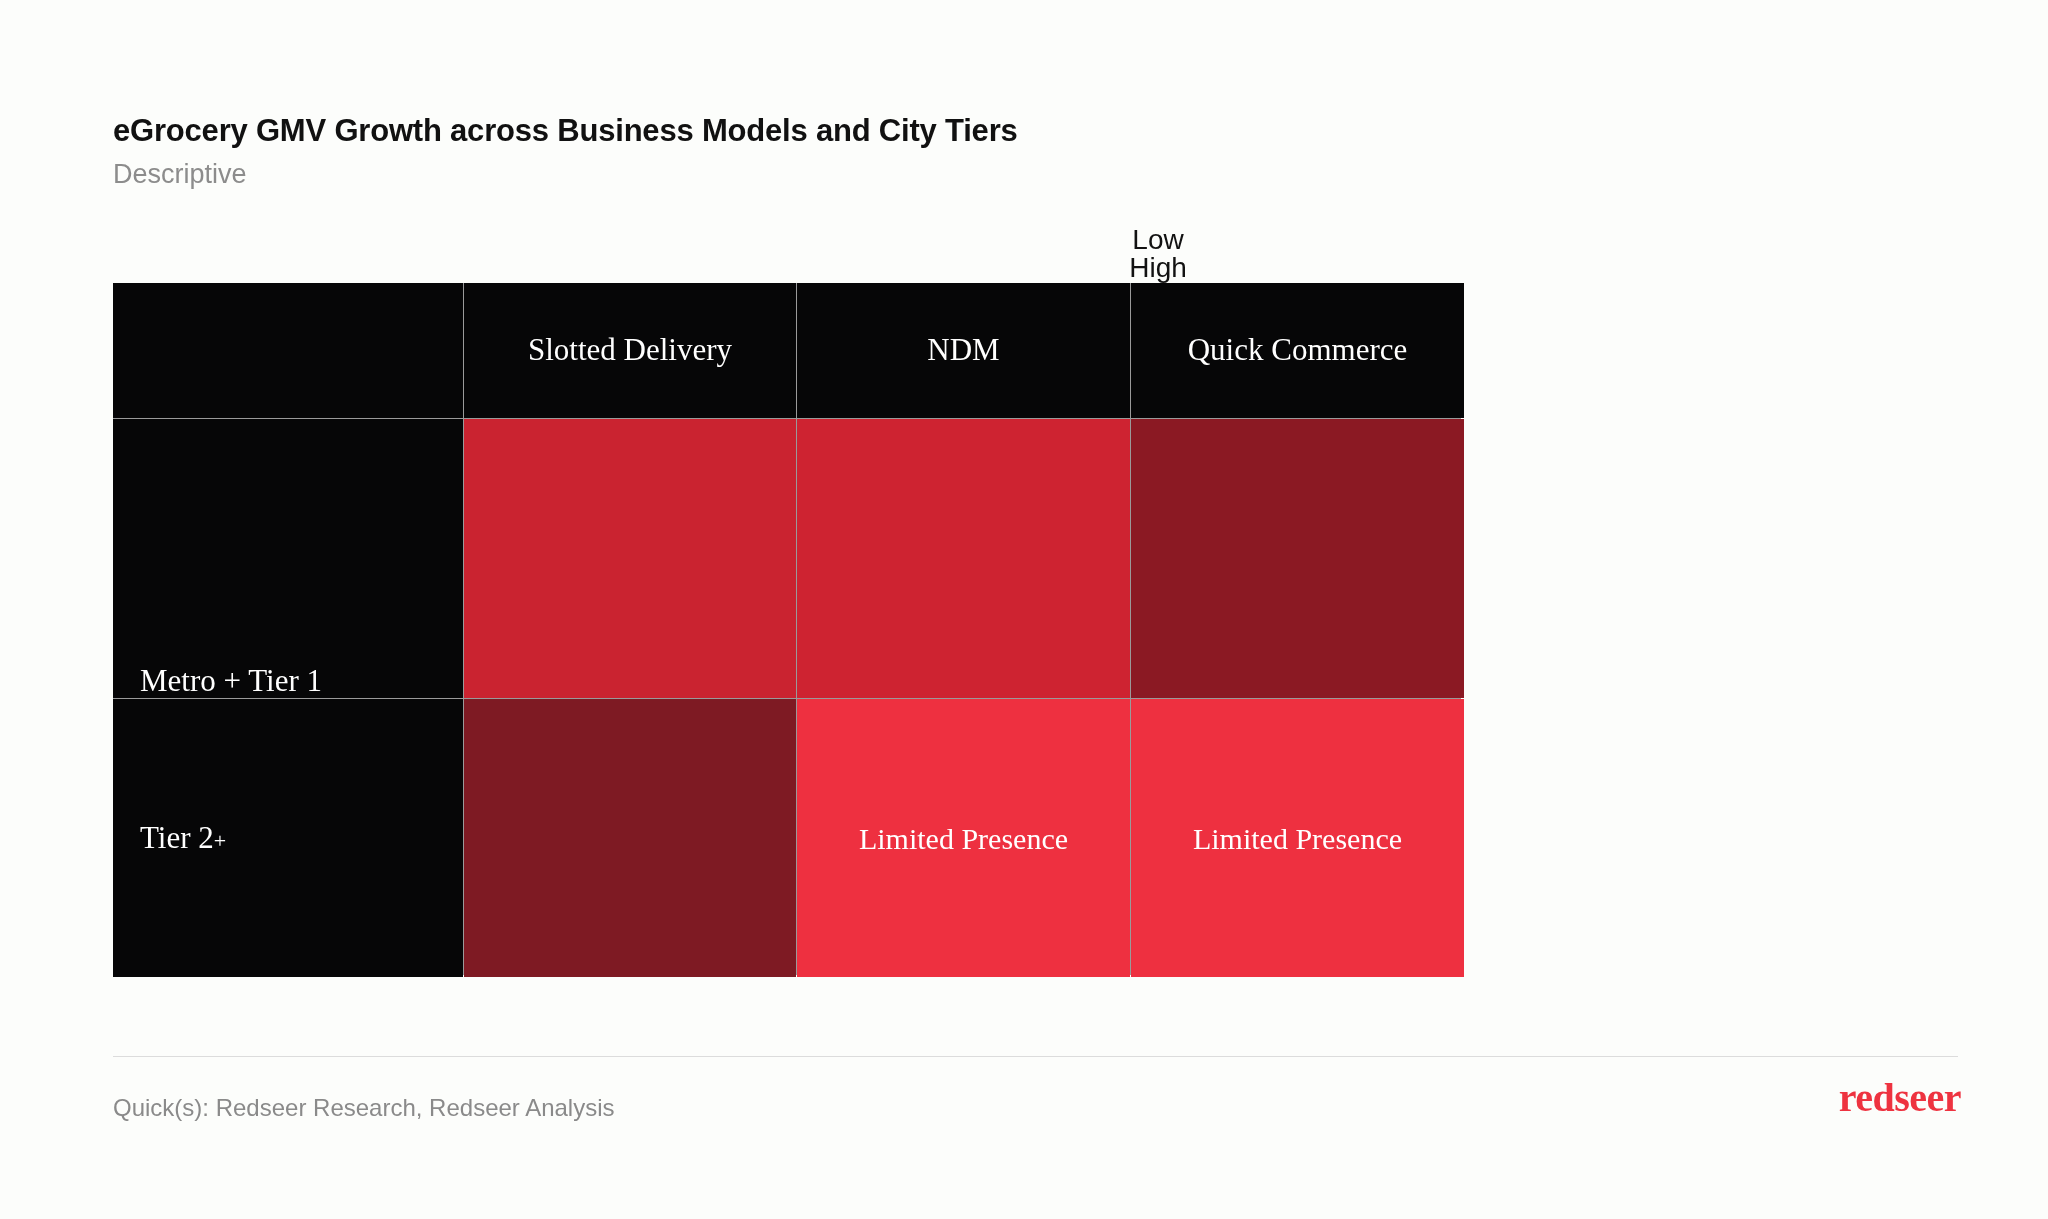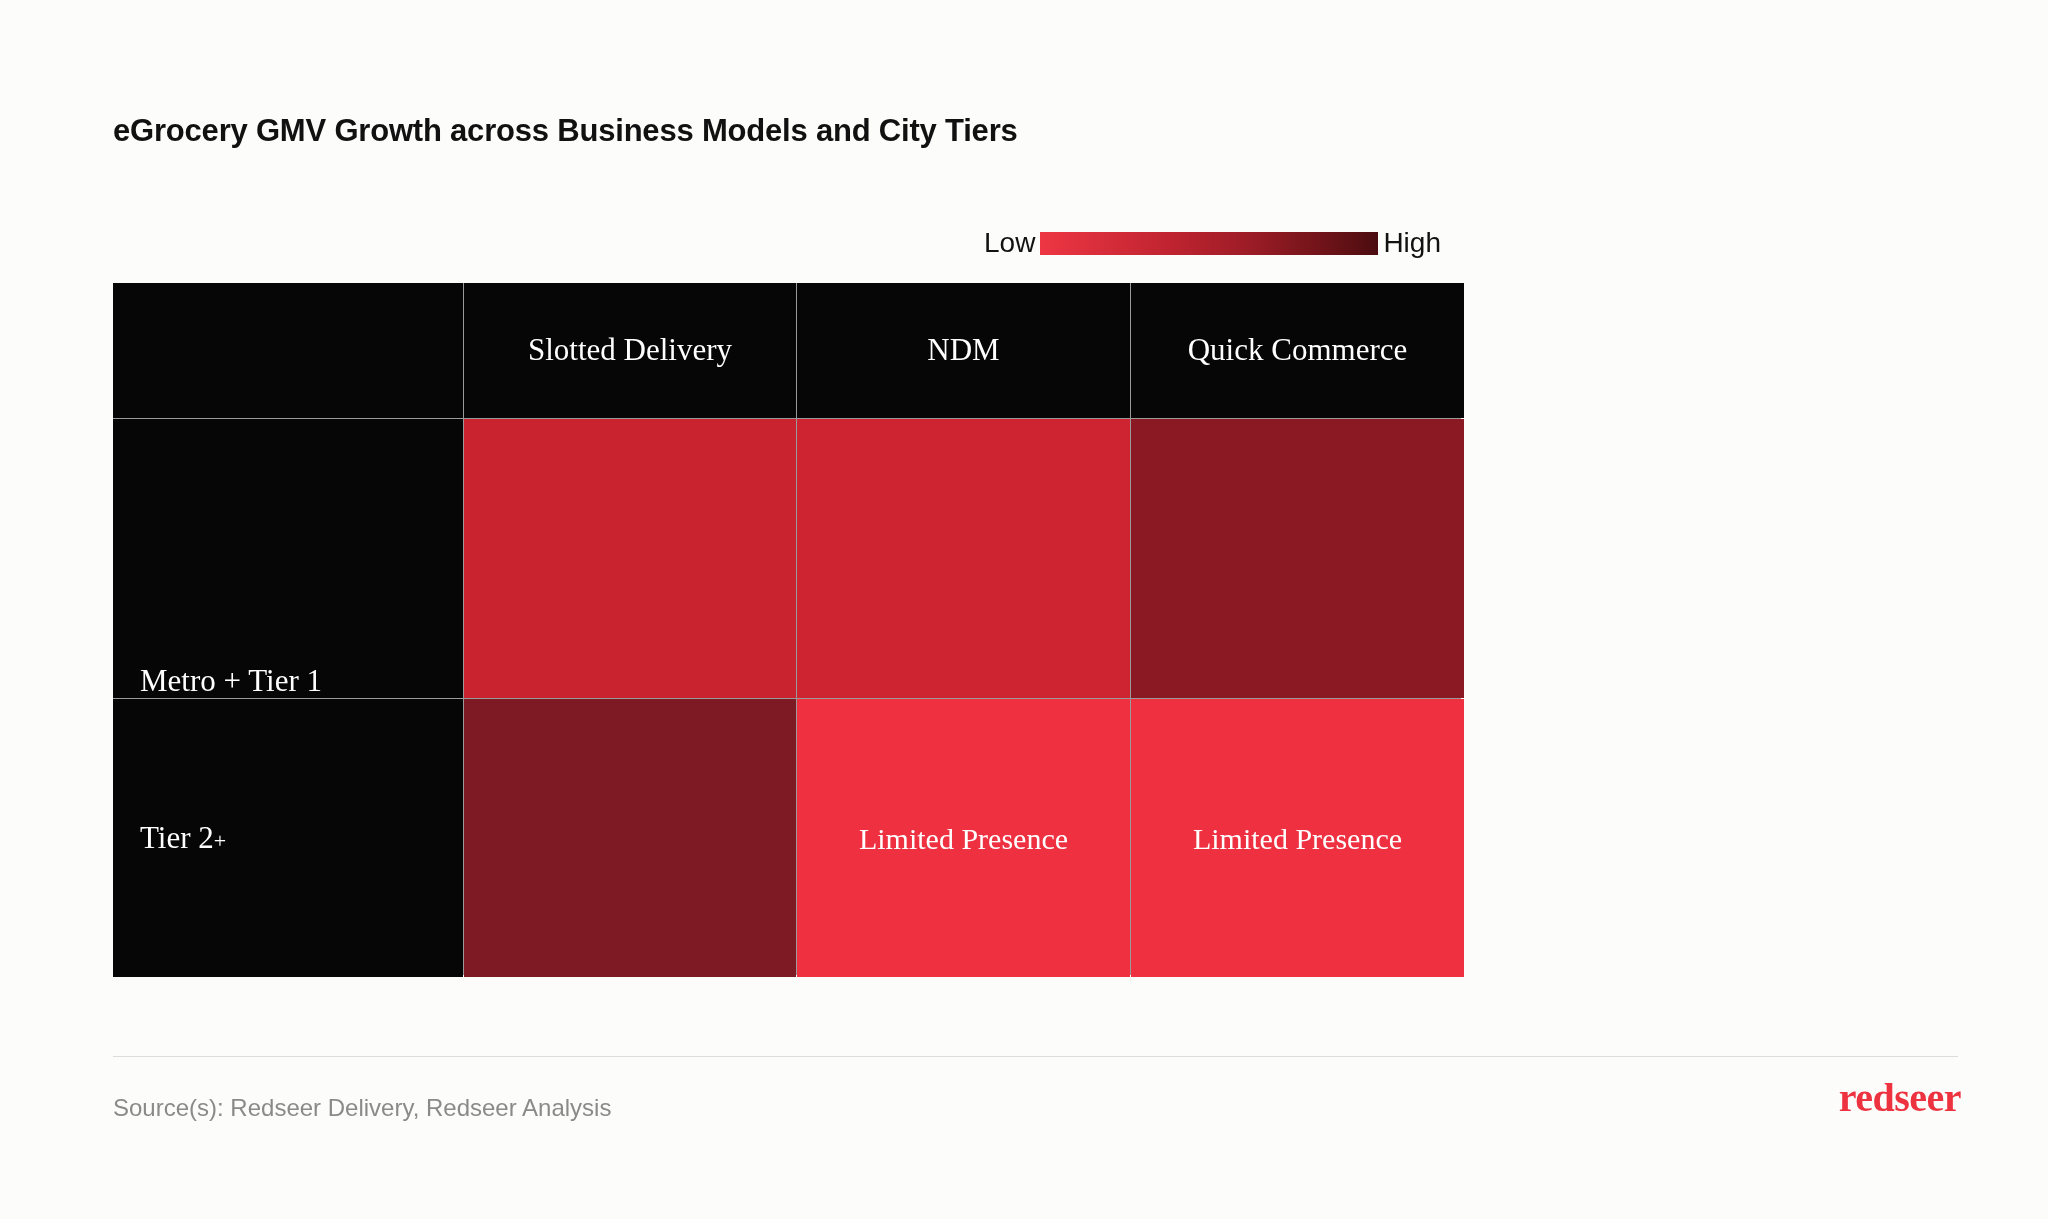--- a/index.html
+++ b/index.html
@@ -42,20 +42,21 @@
   }
 
   
   .legend {
     position: absolute;
     left: 984px;
     top: 226px;
     display: flex;
     align-items: center;
     height: 34px;
+    flex-direction: column;
   }
   .legend-label {
     font-family: "Liberation Sans", sans-serif;
     font-size: 28px;
     font-weight: 400;
     color: #121212;
     line-height: 1;
     white-space: nowrap;
   }
   .legend-bar {
@@ -161,20 +162,21 @@
     letter-spacing: -0.5px;
     line-height: 1;
     white-space: nowrap;
   }
 </style>
 </head>
 <body>
 
 <div class="header">
   <div class="page-title">eGrocery GMV Growth across Business Models and City Tiers</div>
+  <div class="page-subtitle">Descriptive</div>
 </div>
 
 <div class="legend">
   <span class="legend-label">Low</span>
   <span class="legend-bar"></span>
   <span class="legend-label">High</span>
 </div>
 
 <div class="heatmap">
 
@@ -213,14 +215,14 @@
   <div class="cell value-cell" style="background:#EE3040">
     <span class="cell-text">Limited Presence</span>
   </div>
   <div class="cell value-cell" style="background:#EE3040">
     <span class="cell-text">Limited Presence</span>
   </div>
 
 </div>
 
 <div class="footer-rule"></div>
-<div class="source-text">Source(s): Redseer Delivery, Redseer Analysis</div>
+<div class="source-text">Quick(s): Redseer Research, Redseer Analysis</div>
 <div class="brand-logo">redseer</div>
 
 </body></html>

